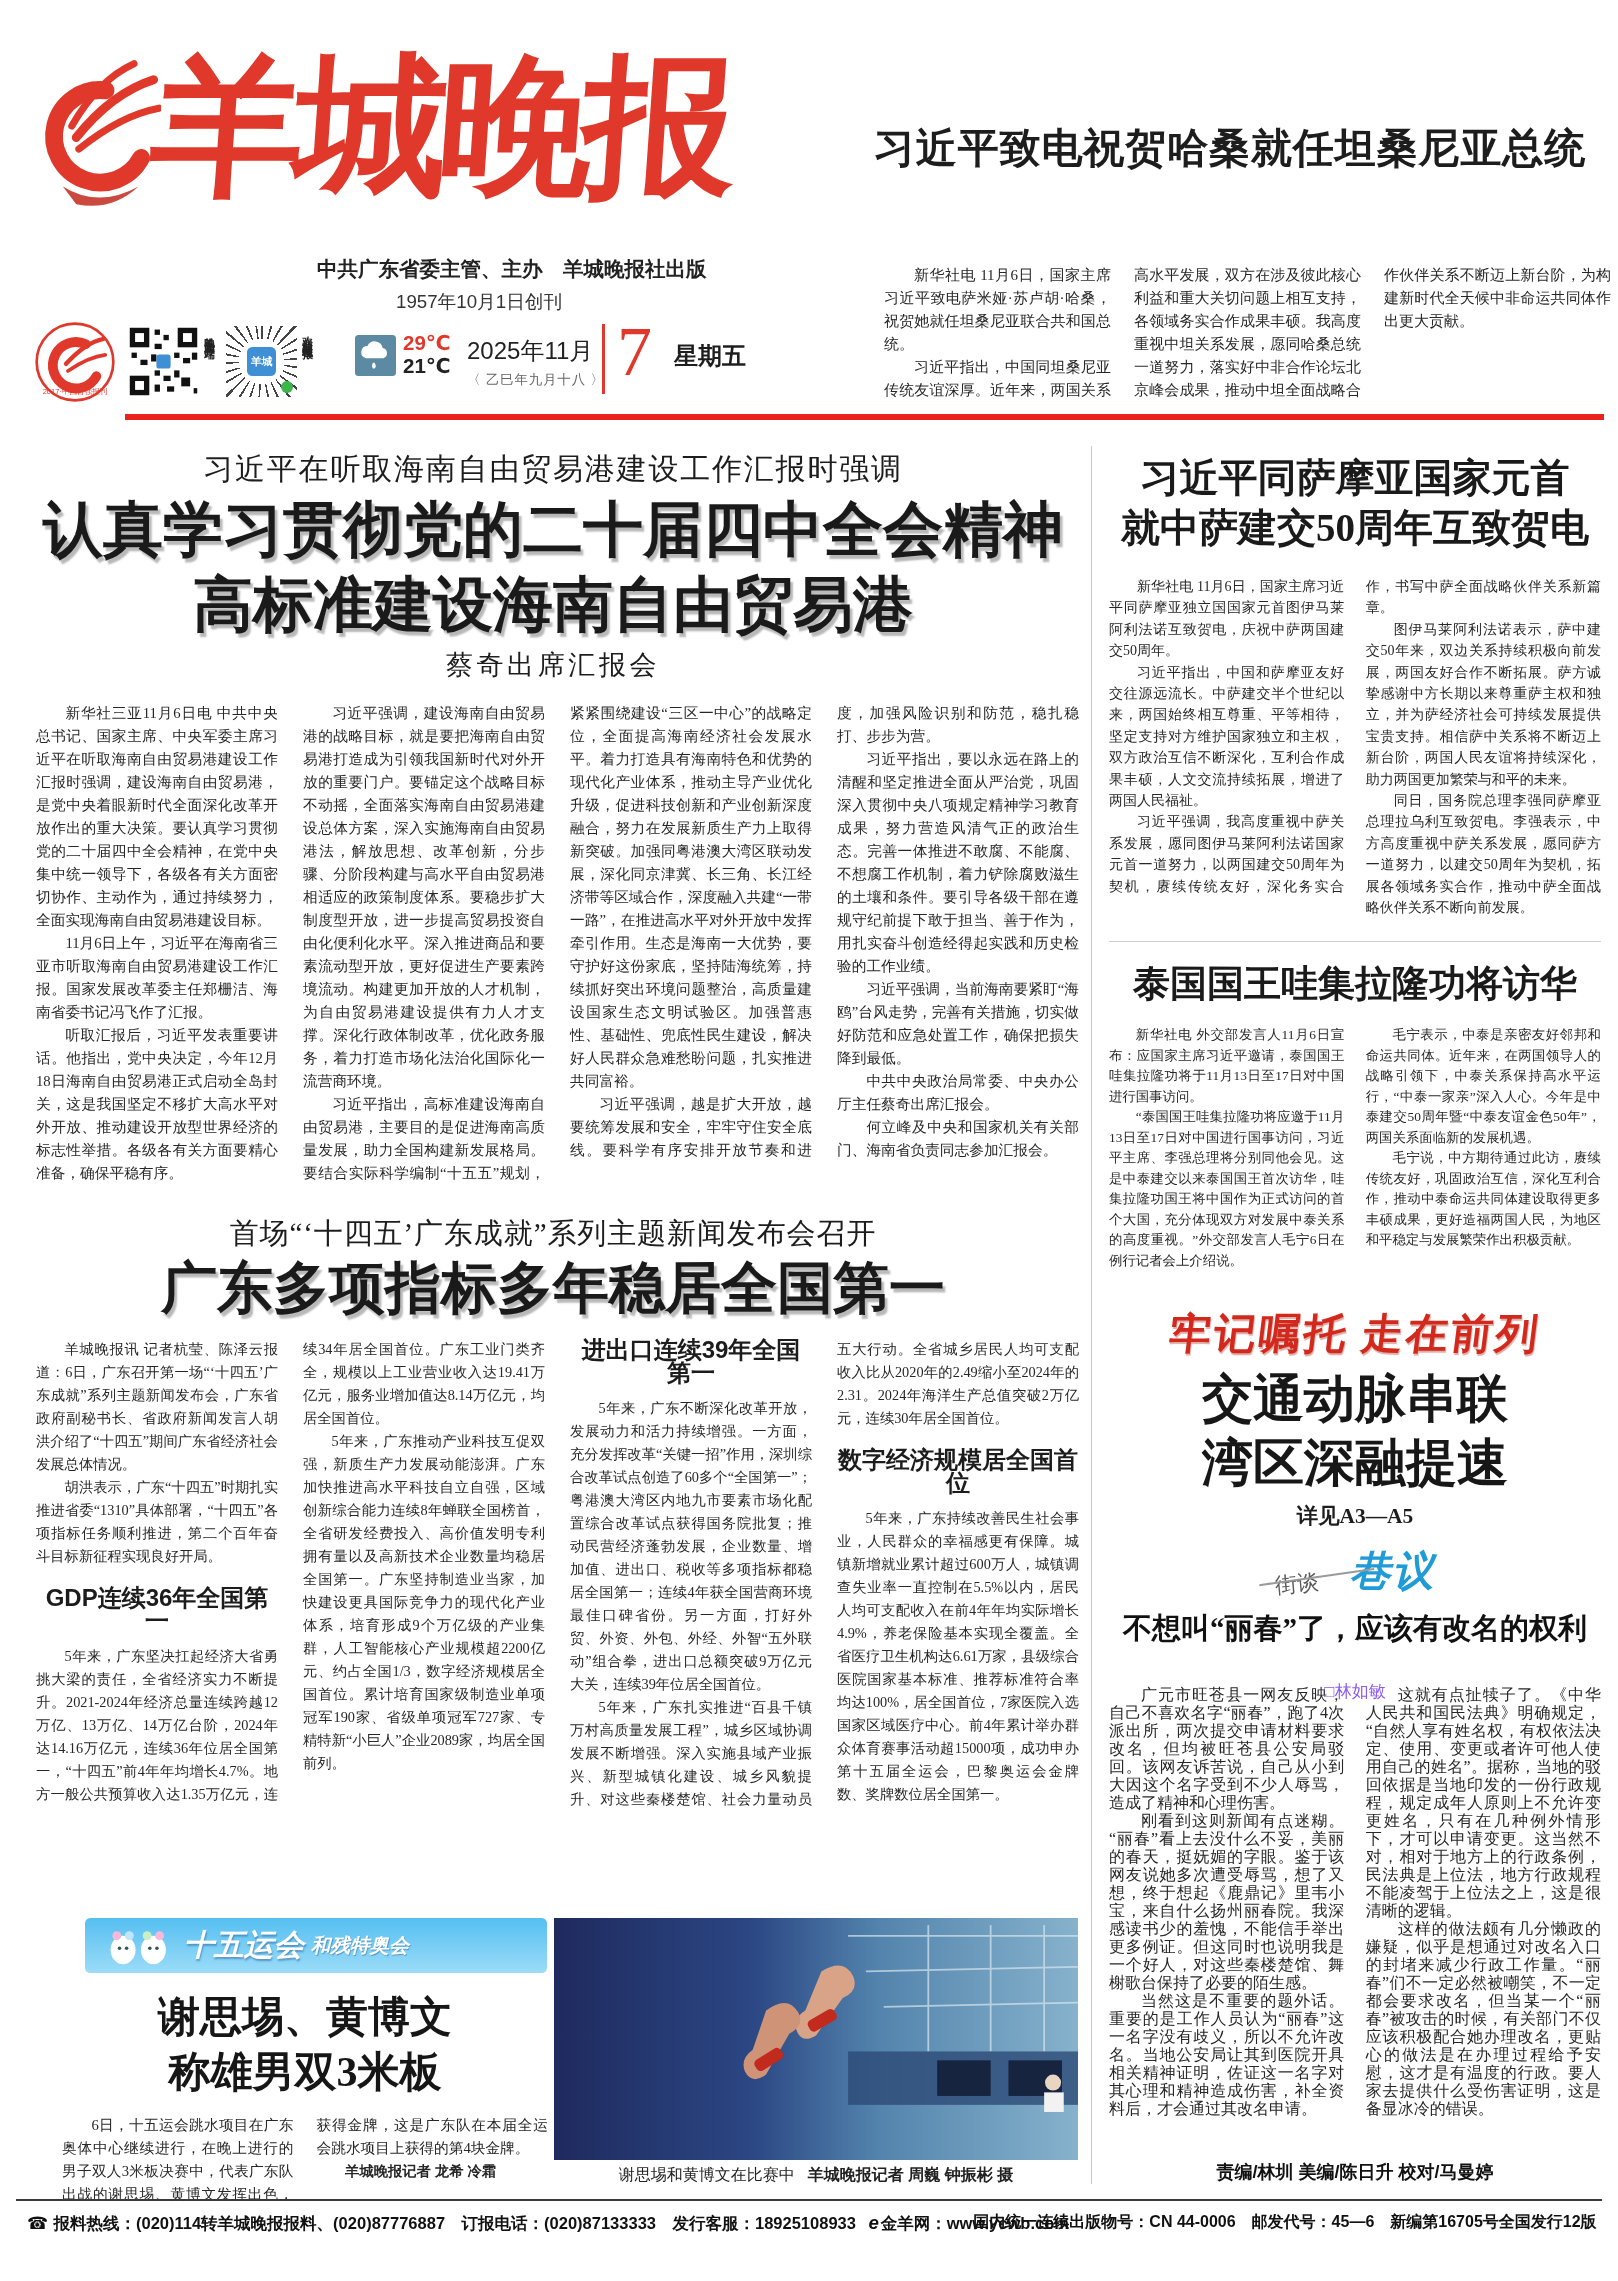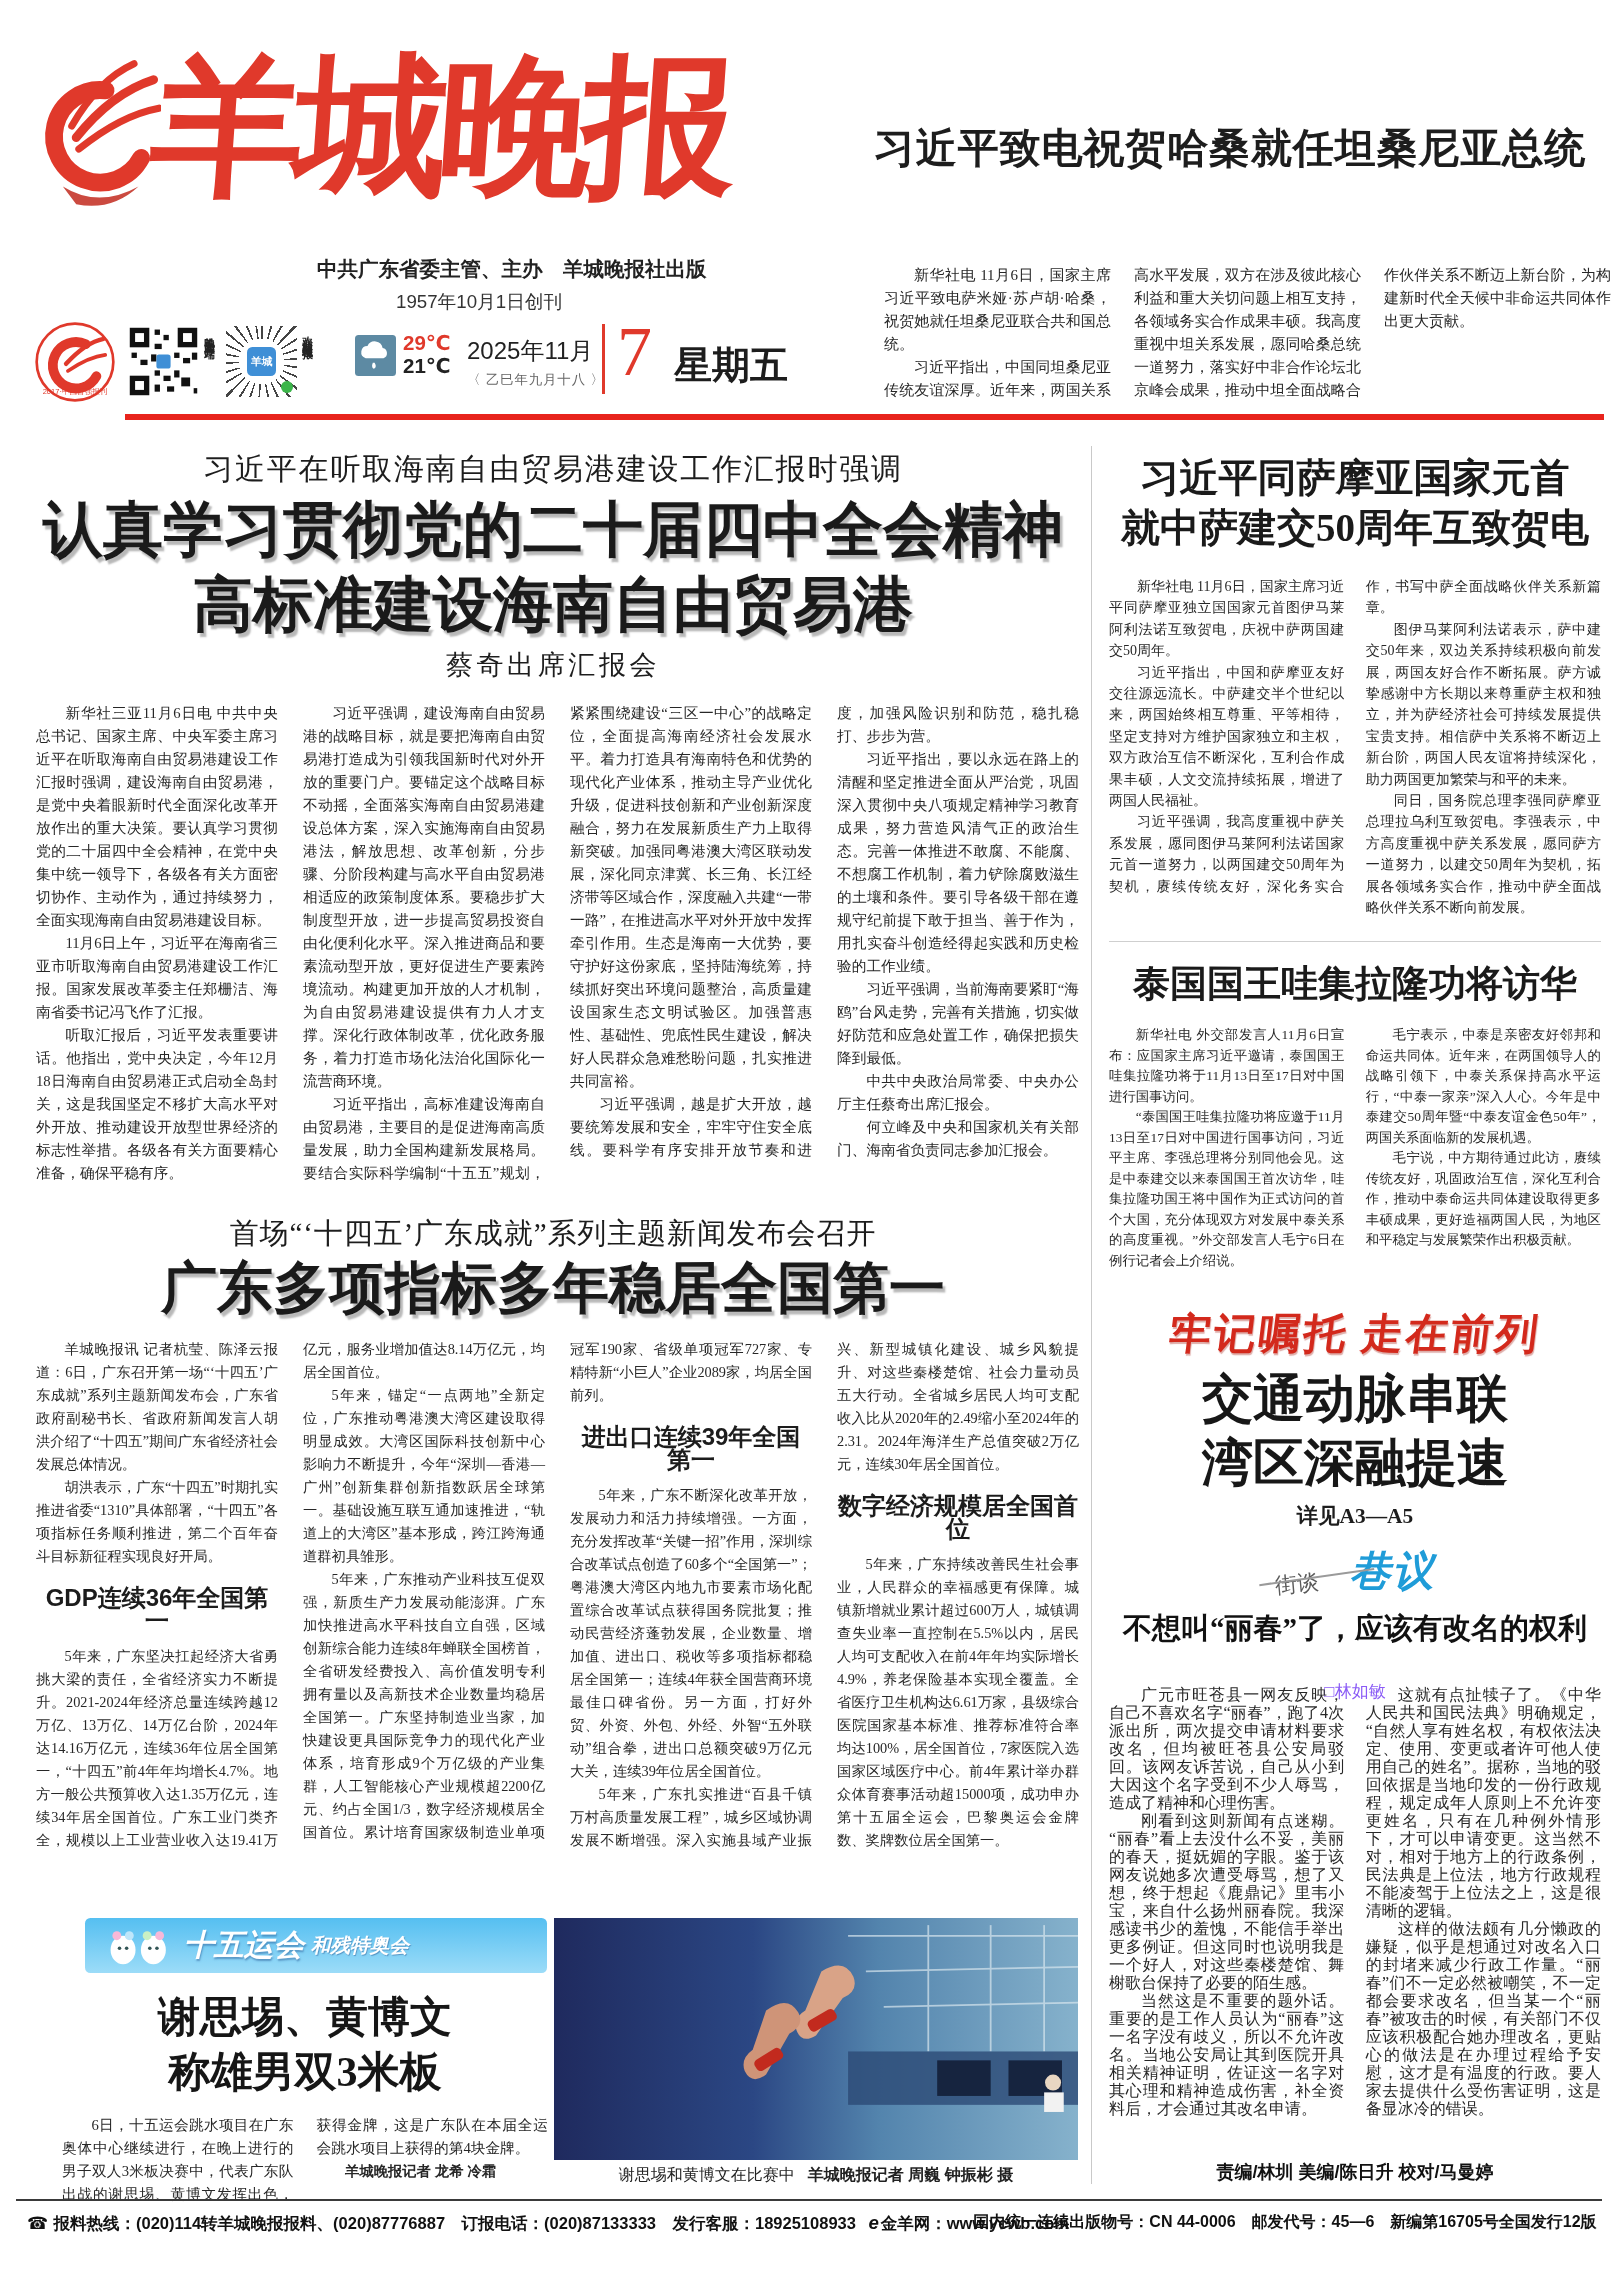--- a/index.html
+++ b/index.html
@@ -43,21 +43,21 @@
        repeating-conic-gradient(#444 0deg 3deg, transparent 3deg 14deg);}
 
   .weather-tile{left:355px;top:335px;width:41px;height:41px;}
   .temp-block{left:403px;top:331px;font-family:var(--sans);line-height:23px;font-size:20.5px;font-weight:700;}
   .temp-high{color:#e0392b;}
   .temp-low{color:#222;}
   .date-ym{left:467px;top:335px;font-family:var(--sans);font-size:24px;font-weight:500;color:#222;}
   .date-lunar{left:467px;top:371px;font-family:var(--sans);font-size:13.4px;color:#666;letter-spacing:0.9px;}
   .date-bar{left:602px;top:324px;width:2.7px;height:70px;background:#e0392b;}
   .date-day{left:617px;top:314px;font-size:70px;line-height:75px;color:#e0392b;font-family:var(--serif);}
-  .date-week{left:674px;top:340px;font-family:var(--sans);font-size:38px;font-weight:700;color:#1d1d1d;}
+  .date-week{left:674px;top:340px;font-family:var(--sans);font-size:24px;font-weight:700;color:#1d1d1d;}
   .red-rule{left:125px;top:414px;width:1479px;height:6.2px;background:#e8241d;}
 
   
   .hn-kicker{left:27px;top:449px;width:1052px;text-align:center;font-size:30px;color:#1d1d1d;letter-spacing:1.8px;}
   .hn-title1{left:27px;top:490px;width:1052px;text-align:center;font-size:60px;font-weight:900;color:#1a1a1a;
      letter-spacing:0px;text-shadow:2.7px 3.6px 1.8px rgba(0,0,0,.28);white-space:nowrap;}
   .hn-title2{left:27px;top:565px;width:1052px;text-align:center;font-size:60px;font-weight:900;color:#1a1a1a;
      text-shadow:2.7px 3.6px 1.8px rgba(0,0,0,.28);white-space:nowrap;}
   .hn-deck{left:27px;top:647px;width:1052px;text-align:center;font-size:27px;color:#1d1d1d;letter-spacing:3.6px;}
   .hn-body{left:36px;top:702px;width:1043px;height:501px;column-count:4;column-gap:25px;
@@ -239,21 +239,20 @@
       <p>何立峰及中央和国家机关有关部门、海南省负责同志参加汇报会。</p>
     </div>
 
   <div class="abs gd-kicker">首场“‘十四五’广东成就”系列主题新闻发布会召开</div>
   <h1 class="abs gd-title">广东多项指标多年稳居全国第一</h1>
   <div class="abs gd-body news-body">
       <p>羊城晚报讯 记者杭莹、陈泽云报道：6日，广东召开第一场“‘十四五’广东成就”系列主题新闻发布会，广东省政府副秘书长、省政府新闻发言人胡洪介绍了“十四五”期间广东省经济社会发展总体情况。</p>
       <p>胡洪表示，广东“十四五”时期扎实推进省委“1310”具体部署，“十四五”各项指标任务顺利推进，第二个百年奋斗目标新征程实现良好开局。</p>
       <h4>GDP连续36年全国第一</h4>
       <p>5年来，广东坚决扛起经济大省勇挑大梁的责任，全省经济实力不断提升。2021-2024年经济总量连续跨越12万亿、13万亿、14万亿台阶，2024年达14.16万亿元，连续36年位居全国第一，“十四五”前4年年均增长4.7%。地方一般公共预算收入达1.35万亿元，连续34年居全国首位。广东工业门类齐全，规模以上工业营业收入达19.41万亿元，服务业增加值达8.14万亿元，均居全国首位。</p>
-      <p>5年来，锚定“一点两地”全新定位，广东推动粤港澳大湾区建设取得明显成效。大湾区国际科技创新中心影响力不断提升，今年“深圳—香港—广州”创新集群创新指数跃居全球第一。基础设施互联互通加速推进，“轨道上的大湾区”基本形成，跨江跨海通道群初具雏形。</p>
       <p>5年来，广东推动产业科技互促双强，新质生产力发展动能澎湃。广东加快推进高水平科技自立自强，区域创新综合能力连续8年蝉联全国榜首，全省研发经费投入、高价值发明专利拥有量以及高新技术企业数量均稳居全国第一。广东坚持制造业当家，加快建设更具国际竞争力的现代化产业体系，培育形成9个万亿级的产业集群，人工智能核心产业规模超2200亿元、约占全国1/3，数字经济规模居全国首位。累计培育国家级制造业单项冠军190家、省级单项冠军727家、专精特新“小巨人”企业2089家，均居全国前列。</p>
       <h4>进出口连续39年全国第一</h4>
       <p>5年来，广东不断深化改革开放，发展动力和活力持续增强。一方面，充分发挥改革“关键一招”作用，深圳综合改革试点创造了60多个“全国第一”；粤港澳大湾区内地九市要素市场化配置综合改革试点获得国务院批复；推动民营经济蓬勃发展，企业数量、增加值、进出口、税收等多项指标都稳居全国第一；连续4年获全国营商环境最佳口碑省份。另一方面，打好外贸、外资、外包、外经、外智“五外联动”组合拳，进出口总额突破9万亿元大关，连续39年位居全国首位。</p>
       <p>5年来，广东扎实推进“百县千镇万村高质量发展工程”，城乡区域协调发展不断增强。深入实施县域产业振兴、新型城镇化建设、城乡风貌提升、对这些秦楼楚馆、社会力量动员五大行动。全省城乡居民人均可支配收入比从2020年的2.49缩小至2024年的2.31。2024年海洋生产总值突破2万亿元，连续30年居全国首位。</p>
       <h4>数字经济规模居全国首位</h4>
       <p>5年来，广东持续改善民生社会事业，人民群众的幸福感更有保障。城镇新增就业累计超过600万人，城镇调查失业率一直控制在5.5%以内，居民人均可支配收入在前4年年均实际增长4.9%，养老保险基本实现全覆盖。全省医疗卫生机构达6.61万家，县级综合医院国家基本标准、推荐标准符合率均达100%，居全国首位，7家医院入选国家区域医疗中心。前4年累计举办群众体育赛事活动超15000项，成功申办第十五届全运会，巴黎奥运会金牌数、奖牌数位居全国第一。</p>
     </div>
 
   <div class="abs sp-banner">
     <svg width="66" height="41" viewBox="0 0 74 46">

